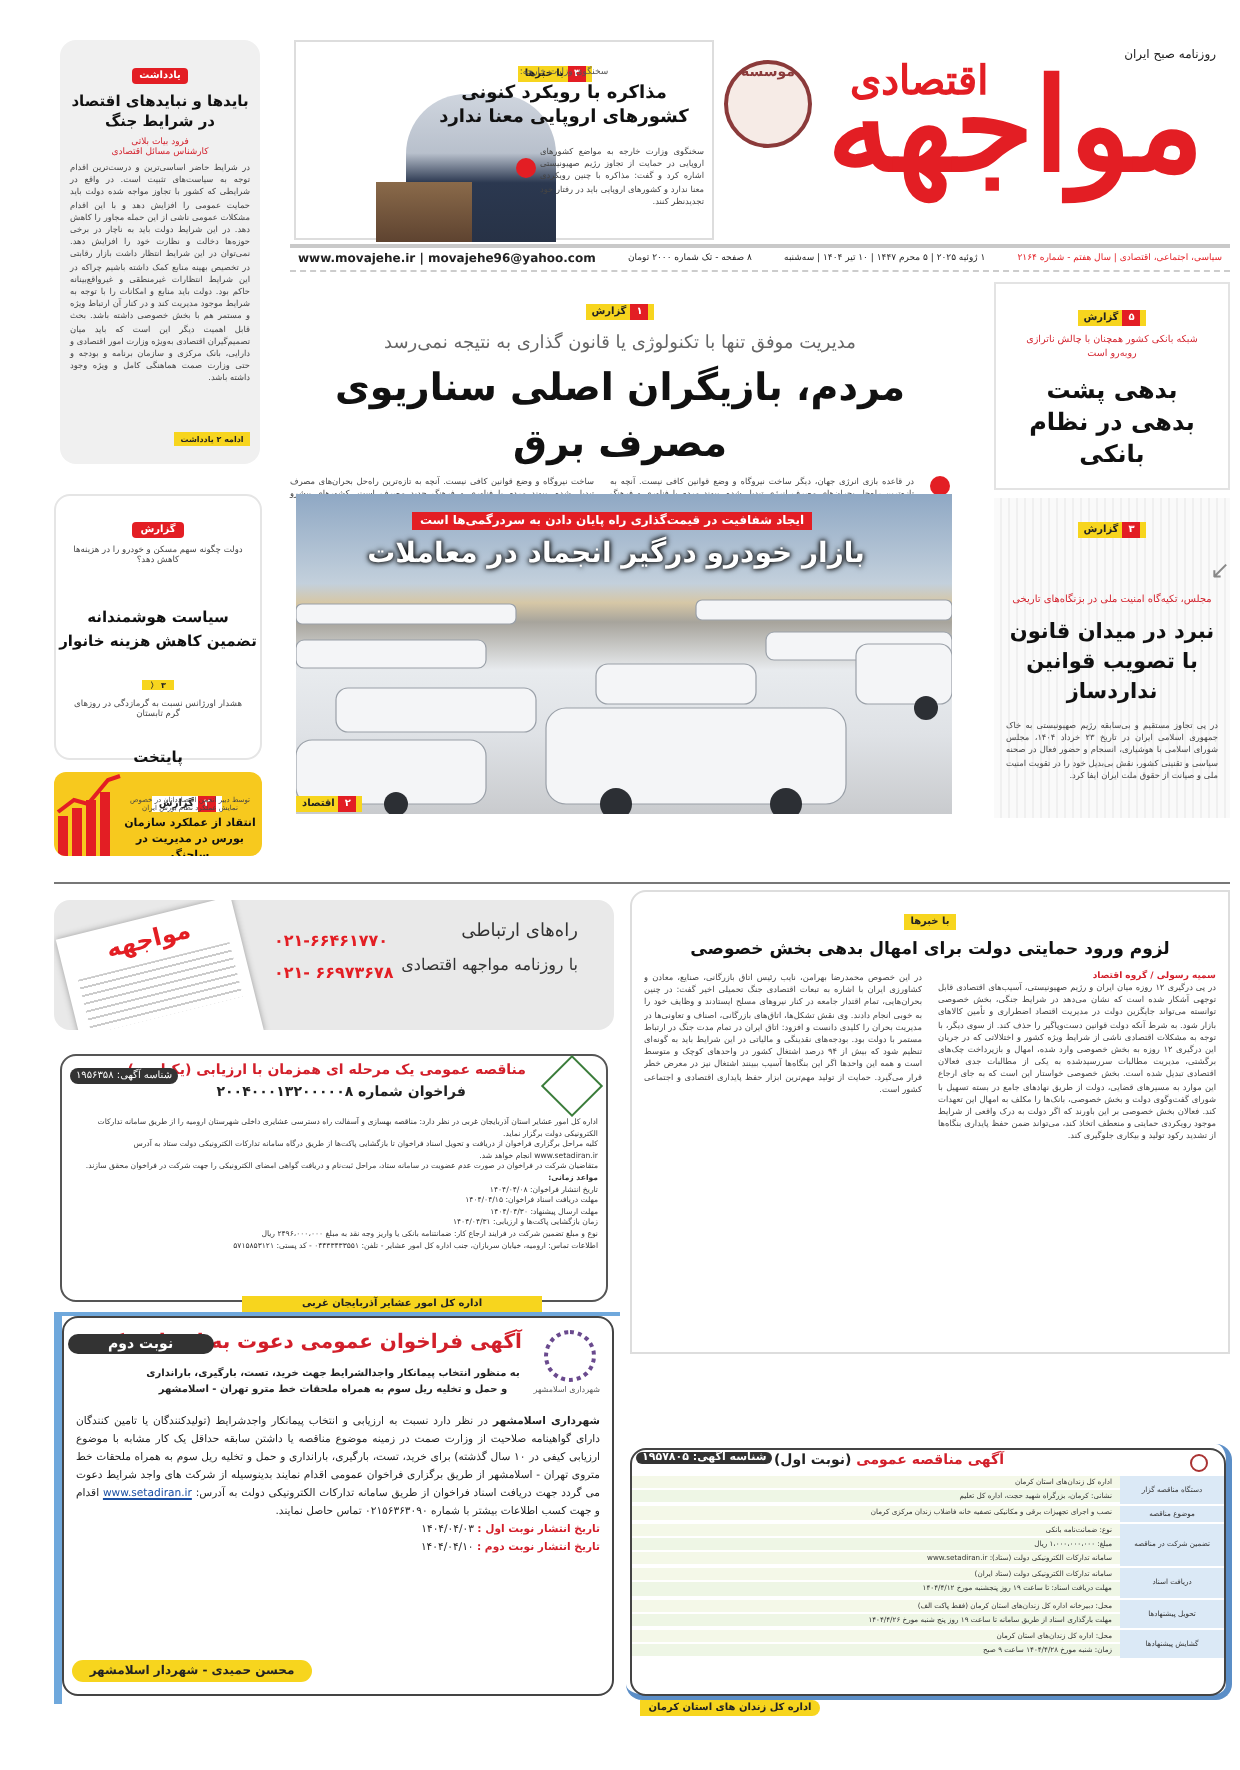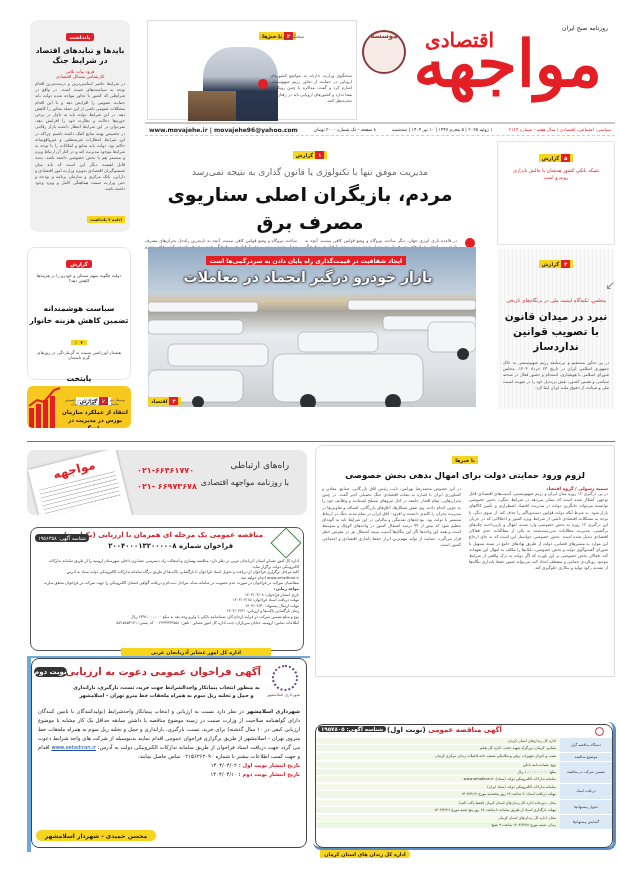--- a/index.html
+++ b/index.html
@@ -45,20 +45,21 @@
   <div class="abs" style="right:60px;top:2px">
     <span class="tag">
         <span class="num">۳</span>
         <span>با خبرها</span>
       </span>
   </div>
   <div class="pic"></div>
   <div class="podium"></div>
   <div class="abs" style="right:4px;top:13px;width:140px;text-align:center">
     <div style="font-size:4.5px;color:#555">سخنگوی وزارت خارجه:</div>
+    <div class="hl" style="font-size:9px;line-height:12px;margin-top:2px">مذاکره با رویکرد کنونی کشورهای اروپایی معنا ندارد</div>
   </div>
   <div class="abs" style="right:4px;top:52px;width:82px">
     <div class="txt">سخنگوی وزارت خارجه به مواضع کشورهای اروپایی در حمایت از تجاوز رژیم صهیونیستی اشاره کرد و گفت: مذاکره با چنین رویکردی معنا ندارد و کشورهای اروپایی باید در رفتار خود تجدیدنظر کنند.</div>
   </div>
   <div class="abs" style="right:88px;top:58px;width:10px;height:10px;border-radius:50%;background:#e31e24"></div>
 </div>
 
 <div id="infobar" class="abs">
   <span style="color:#e31e24">سیاسی، اجتماعی، اقتصادی | سال هفتم - شماره ۲۱۶۴</span>
   <span>۱ ژوئیه ۲۰۲۵ | ۵ محرم ۱۴۴۷ | ۱۰ تیر ۱۴۰۴ | سه‌شنبه</span>
@@ -146,20 +147,21 @@
         <span>اقتصاد</span>
       </span></div>
 </div>
 
 <div class="abs rbox" style="left:497px;top:141px;width:118px;height:104px">
   <div style="text-align:center;margin-top:3px"><span class="tag">
         <span class="num">۵</span>
         <span>گزارش</span>
       </span></div>
   <div class="red" style="font-size:4.8px;text-align:center;margin:3px 8px 0;line-height:7px">شبکه بانکی کشور همچنان با چالش ناترازی روبه‌رو است</div>
+  <div class="hl" style="font-size:12px;line-height:16px;margin:6px 12px 0">بدهی پشت بدهی در نظام بانکی</div>
 </div>
 
 <div class="abs" style="left:497px;top:249px;width:118px;height:160px;background:repeating-linear-gradient(90deg,#fafafa 0 3px,#f0f0f0 3px 4px)">
   <div style="text-align:center;margin-top:2px"><span class="tag">
         <span class="num">۳</span>
         <span>گزارش</span>
       </span></div>
   <div style="margin:8px 0 0 10px;font-size:12px;color:#888">↙</div>
   <div class="red" style="font-size:5px;text-align:center;margin:4px 8px 0;line-height:8px">مجلس، تکیه‌گاه امنیت ملی در بزنگاه‌های تاریخی</div>
   <div class="hl" style="font-size:10.5px;line-height:15px;margin:5px 6px 0">نبرد در میدان قانون با تصویب قوانین ندارد‌ساز</div>
@@ -211,21 +213,21 @@
     <div>اطلاعات تماس: ارومیه، خیابان سربازان، جنب اداره کل امور عشایر - تلفن: ۰۴۴۳۳۴۳۳۵۵۱ - کد پستی: ۵۷۱۵۸۵۳۱۲۱</div>
   </div>
   <div class="abs yellowbar" style="left:90px;bottom:-6px;width:150px;font-size:5px;padding:1px 0">اداره کل امور عشایر آذربایجان غربی</div>
 </div>
 
 <div class="abs" style="left:27px;top:656px;width:283px;height:196px;border-left:4px solid #6fa8dc;border-top:2px solid #6fa8dc"></div>
 <div class="abs" style="left:31px;top:658px;width:276px;height:190px;border:1.5px solid #444;border-radius:8px;background:#fff">
   <div class="abs" style="right:8px;top:6px;width:26px;height:26px;border-radius:50%;border:2px dotted #6a4a8e"></div>
   <div class="abs" style="right:6px;top:33px;font-size:4px;color:#555">شهرداری اسلامشهر</div>
   <div class="abs red" style="right:45px;top:7px;font-size:10px;font-weight:bold">آگهی فراخوان عمومی دعوت به ارزیابی کیفی</div>
-  <div class="abs" style="left:2px;top:8px;background:#333;color:#fff;font-size:7px;font-weight:bold;padding:1px 0;border-radius:6px">نوبت دوم</div>
+  <div class="abs" style="left:2px;top:8px;background:#333;color:#fff;font-size:7px;font-weight:bold;padding:1px 20px;border-radius:6px">نوبت دوم</div>
   <div class="abs" style="right:45px;left:40px;top:24px;font-size:5px;font-weight:bold;text-align:center;line-height:8px">به منظور انتخاب پیمانکار واجدالشرایط جهت خرید، تست، بارگیری، بارانداری و حمل و تخلیه ریل سوم به همراه ملحقات خط مترو تهران - اسلامشهر</div>
   <div class="abs" style="right:6px;left:6px;top:48px;font-size:5.3px;line-height:9px;text-align:justify;color:#222">
     <b>شهرداری اسلامشهر</b><span> در نظر دارد نسبت به ارزیابی و انتخاب پیمانکار واجدشرایط (تولیدکنندگان یا تامین کنندگان دارای گواهینامه صلاحیت از وزارت صمت در زمینه موضوع مناقصه یا داشتن سابقه حداقل یک کار مشابه با موضوع ارزیابی کیفی در ۱۰ سال گذشته) برای خرید، تست، بارگیری، بارانداری و حمل و تخلیه ریل سوم به همراه ملحقات خط متروی تهران - اسلامشهر از طریق برگزاری فراخوان عمومی اقدام نمایند بدینوسیله از شرکت های واجد شرایط دعوت می گردد جهت دریافت اسناد فراخوان از طریق سامانه تدارکات الکترونیکی دولت به آدرس: </span><a style="color:#1a4fa3;text-decoration:underline">www.setadiran.ir</a><span> اقدام و جهت کسب اطلاعات بیشتر با شماره ۰۲۱۵۶۳۶۳۰۹۰ تماس حاصل نمایند.</span>
     <div><span class="red" style="font-weight:bold">تاریخ انتشار نوبت اول :</span> <span>۱۴۰۴/۰۴/۰۳</span></div>
     <div><span class="red" style="font-weight:bold">تاریخ انتشار نوبت دوم :</span> <span>۱۴۰۴/۰۴/۱۰</span></div>
   </div>
   <div class="abs yellowbar" style="left:4px;bottom:6px;width:120px;font-size:6px;padding:2px 0;border-radius:8px">محسن حمیدی - شهردار اسلامشهر</div>
 </div>
 
 <div class="abs" style="left:313px;top:722px;width:303px;height:128px;border-right:3px solid #5b8ec7;border-bottom:3px solid #5b8ec7;border-radius:8px"></div>

